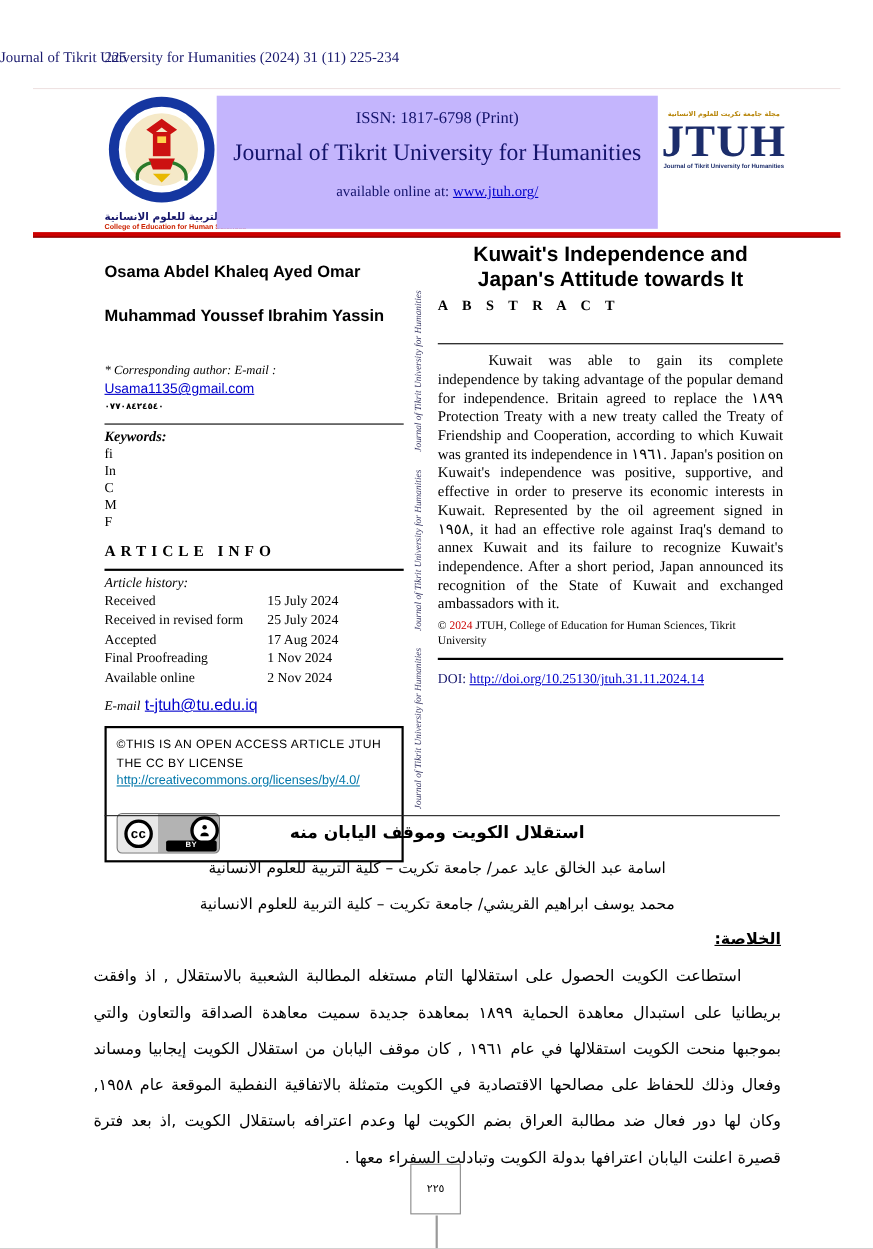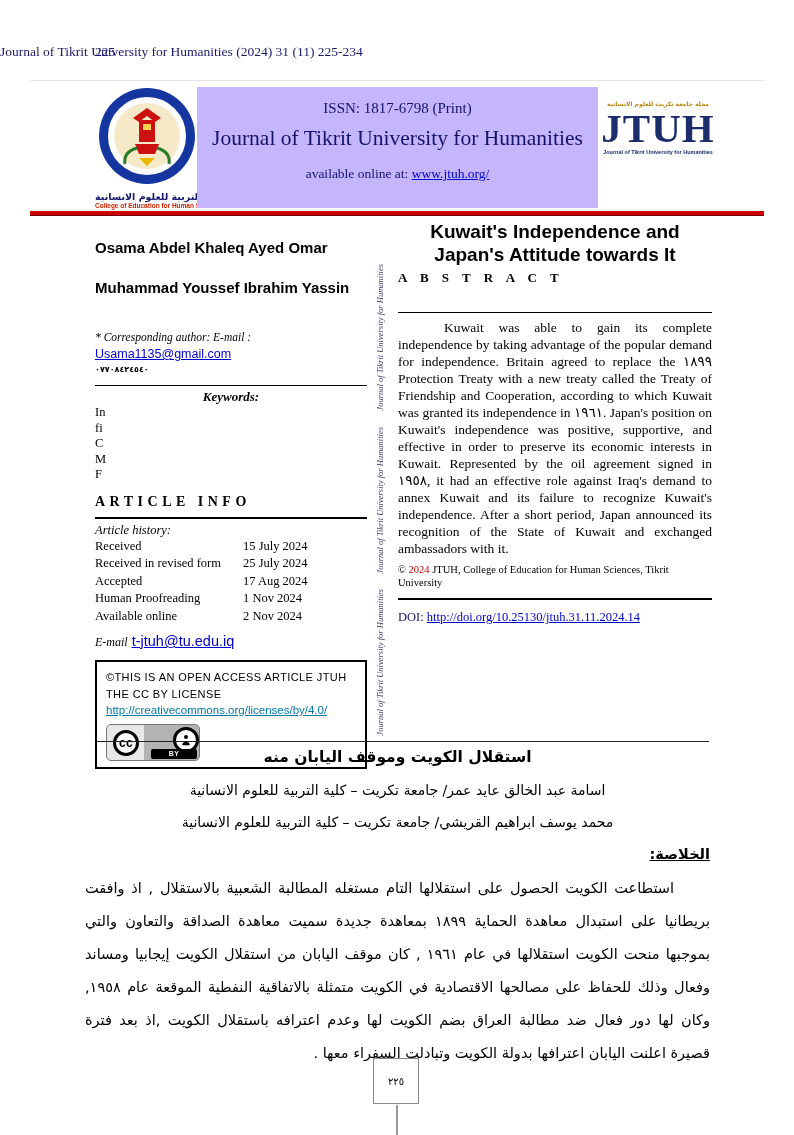--- a/index.html
+++ b/index.html
@@ -29,32 +29,32 @@
 
   
   .left-col { position:absolute; left:95px; top:238px; width:272px; }
   .author { font:bold 15px/19px "Liberation Sans", sans-serif; color:#000; }
   .author.first { margin-top:0; }
   .author.second { margin-top:21px; }
   .corr-label { margin-top:33px; font:italic 11.5px/14px "Liberation Serif", serif; }
   .corr-email a { font:12.5px "Liberation Sans", sans-serif; color:#0000cc; }
   .phone { font:bold 8px "DejaVu Sans", sans-serif; letter-spacing:1.5px; margin-top:3px; }
   .rule-thin { border:none; border-top:1px solid #000; margin-top:11px; }
-  .kw-label { font:italic 600 13px "Liberation Serif", serif; margin-top:3px;text-align:center; }
+  .kw-label { font:italic 600 13px "Liberation Serif", serif; margin-top:3px; }
   .kw-list { list-style:none; font:12.5px/15.5px "Liberation Serif", serif; }
   .article-info-title { margin-top:11px; font:bold 14px "Liberation Serif", serif; letter-spacing:4.5px; }
   .rule-thick { border:none; border-top:2px solid #000; margin-top:7px; }
   .hist-label { font:italic 12.5px "Liberation Serif", serif; margin-top:4px; }
   .hist-row { display:grid; grid-template-columns:148px 1fr; font:12.5px/17.5px "Liberation Serif", serif; }
   .email-row { margin-top:7px; }
   .email-row .lbl { font:italic 12px "Liberation Serif", serif; }
   .email-row a { font:14.5px "Liberation Sans", sans-serif; color:#0000cc; }
   .license-box { margin-top:10px; border:2px solid #000; padding:7px 9px 6px; font:11px/1.5 "Liberation Sans", sans-serif; letter-spacing:0.4px; }
   .license-box a { font-size:11.5px; color:#0077aa; letter-spacing:0; }
-  .cc-badge { position:relative; margin-top:5px; width:94px; height:37px; background:linear-gradient(90deg,#e8e8e8 0 40%,#b3b3b3 40%); border:1px solid #777; border-radius:5px; display:flex; align-items:center;gap:20px; }
+  .cc-badge { position:relative; margin-top:20px; width:94px; height:37px; background:linear-gradient(90deg,#e8e8e8 0 40%,#b3b3b3 40%); border:1px solid #777; border-radius:5px; display:flex; align-items:center;gap:20px; }
   .cc-circle { width:26px; height:26px; border:3px solid #000; border-radius:50%; background:#fff; display:flex; align-items:center; justify-content:center; font:bold 12px "Liberation Sans", sans-serif; margin-left:6px; }
   .cc-circle.person { margin-left:14px; margin-top:-6px; }
   .cc-by-strip { position:absolute; left:44px; bottom:1px; width:46px; height:10px; background:#000; color:#fff; font:bold 7px "Liberation Sans", sans-serif; text-align:center; line-height:10px; border-radius:2px; }
 
   
   .strip { position:absolute; left:367px; top:218px; width:26px; height:518px; display:flex; flex-direction:column-reverse; align-items:center; gap:16px; overflow:hidden; }
   .strip span { writing-mode:vertical-rl; transform:rotate(180deg); font:italic 8.5px "Liberation Serif", serif; color:#3a3a66; white-space:nowrap; }
 
   
   .right-col { position:absolute; left:398px; top:220px; width:314px; }
@@ -134,43 +134,43 @@
     <div class="author first">Osama Abdel Khaleq Ayed Omar</div>
     <div class="author second">Muhammad Youssef Ibrahim Yassin</div>
     <div class="corr-label">* Corresponding author: E-mail :</div>
     <div class="corr-email">
       <a href="#">Usama1135@gmail.com</a>
     </div>
     <div class="phone">٠٧٧٠٨٤٢٤٥٤٠</div>
     <hr class="rule-thin">
     <div class="kw-label">Keywords:</div>
     <ul class="kw-list">
+      <li>fi</li>
       <li>In</li>
-      <li>fi</li>
       <li>C</li>
       <li>M</li>
       <li>F</li>
     </ul>
     <div class="article-info-title">ARTICLE INFO</div>
     <hr class="rule-thick">
     <div class="hist-label">Article history:</div>
     <div class="hist-row">
       <span>Received</span>
       <span>15 July 2024</span>
     </div>
     <div class="hist-row">
       <span>Received in revised form</span>
       <span>25 July 2024</span>
     </div>
     <div class="hist-row">
       <span>Accepted</span>
       <span>17 Aug 2024</span>
     </div>
     <div class="hist-row">
-      <span>Human Proofreading</span>
+      <span>Final Proofreading</span>
       <span>1 Nov 2024</span>
     </div>
     <div class="hist-row">
       <span>Available online</span>
       <span>2 Nov 2024</span>
     </div>
     <div class="email-row">
       <span class="lbl">E-mail</span>
       <a href="#">t-jtuh@tu.edu.iq</a>
     </div>

